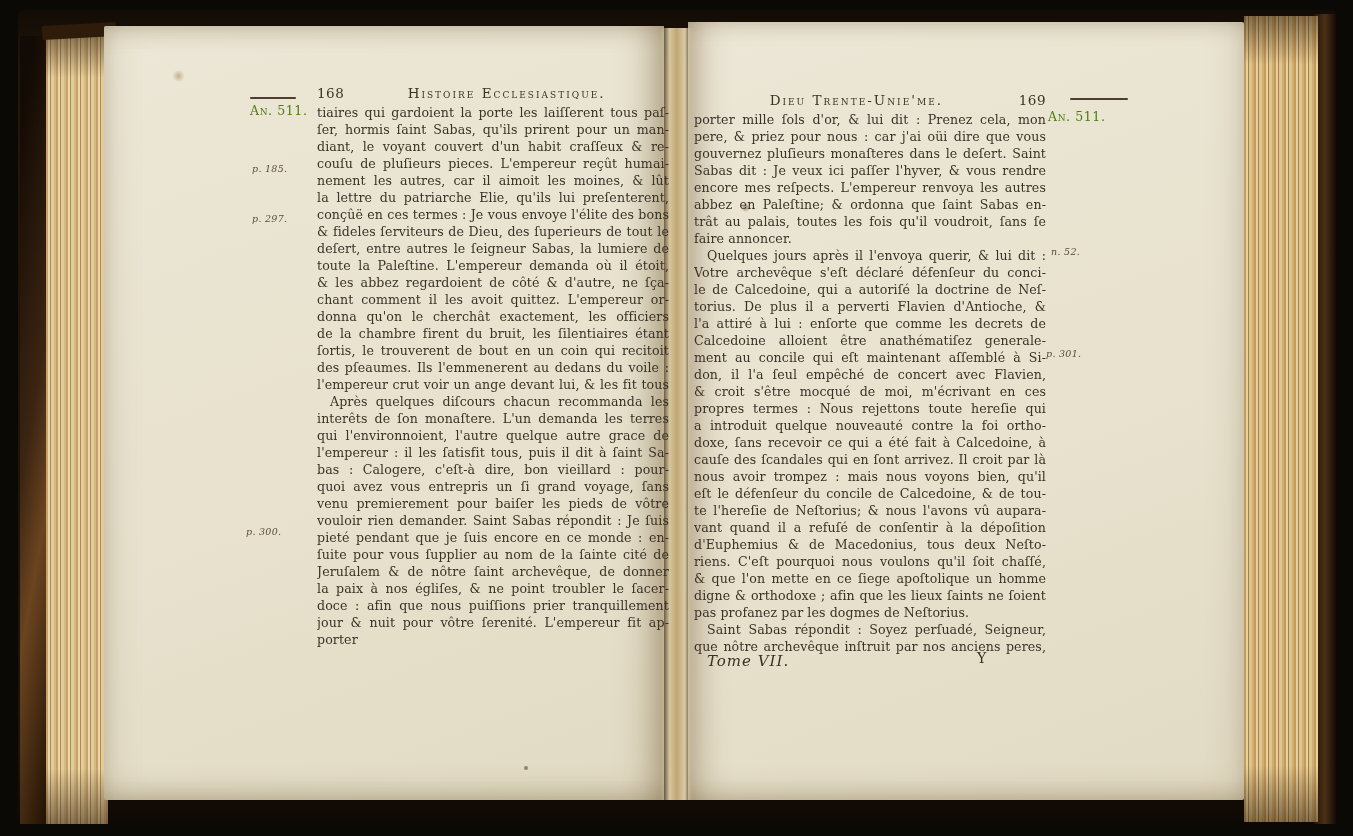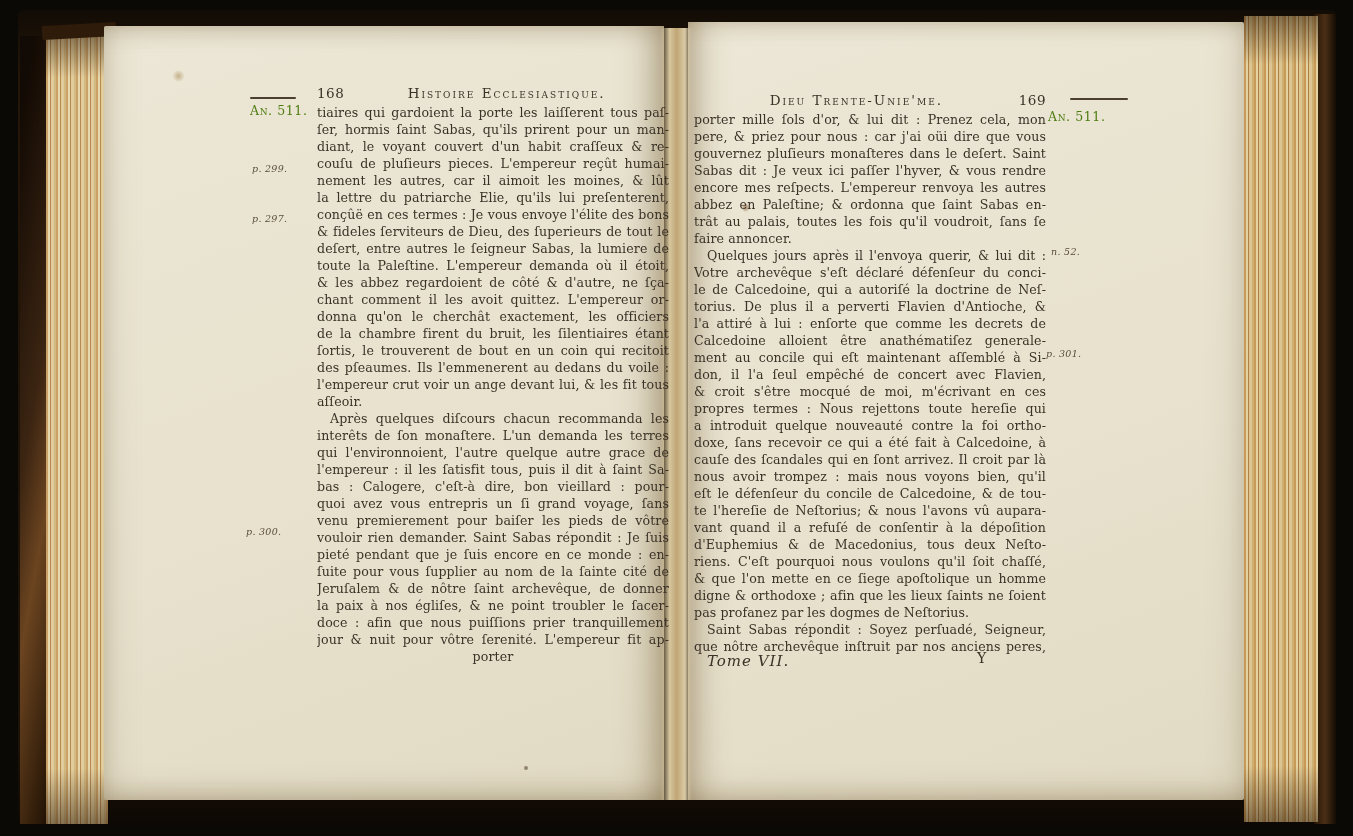--- a/index.html
+++ b/index.html
@@ -54,21 +54,21 @@
   .runhead .ttl{flex:1;text-align:center;}
   #lhead{left:317px;top:85px;}
   #rhead{left:694px;top:92px;}
 
   .textcol{width:352px;font-size:12.6px;letter-spacing:0.1px;color:#3b3227;}
   #ltext{left:317px;top:104px;}
   #rtext{left:694px;top:111px;}
   .tline{height:17px;line-height:17px;text-align:justify;text-align-last:justify;overflow:hidden;}
   .tline.end{text-align-last:left;}
   .tline.ind{text-indent:13px;}
-  .catchword{height:17px;line-height:17px;text-align:center;}
+  .catchword{height:17px;line-height:17px;text-align:left;}
 
   .mrule{height:2px;background:#4a3f30;border-radius:1px;}
   #lrule{left:250px;top:97px;width:46px;}
   #rrule{left:1070px;top:98px;width:58px;}
   .anlabel{font-size:12.5px;font-variant:small-caps;letter-spacing:0.6px;color:#4d7c0f;}
   #lan{left:250px;top:103px;}
   #ran{left:1048px;top:109px;}
   .mnote{font-style:italic;font-size:9.5px;letter-spacing:0.3px;color:#5a4d3a;}
   #note-l0{left:252px;top:163px;}
   #note-l1{left:252px;top:213px;}
@@ -98,21 +98,21 @@
   <div class="abs stain stain1"></div>
   <div class="abs stain stain2"></div>
   <div class="abs stain stain3"></div>
 
   <div class="abs runhead ink" id="lhead">
     <span class="num">168</span>
     <span class="ttl">Histoire Ecclesiastique.</span>
   </div>
   <div class="abs mrule" id="lrule"></div>
   <div class="abs anlabel" id="lan">An. 511.</div>
-  <div class="abs mnote" id="note-l0">p. 299.</div>
+  <div class="abs mnote" id="note-l0">p. 185.</div>
   <div class="abs mnote" id="note-l1">p. 297.</div>
   <div class="abs mnote" id="note-l2">p. 300.</div>
 
   <div class="abs textcol" id="ltext">
     <div>
         <div class="tline">tiaires qui gardoient la porte les laiſſerent tous paſ-</div>
         <div class="tline">ſer, hormis ſaint Sabas, qu'ils prirent pour un man-</div>
         <div class="tline">diant, le voyant couvert d'un habit craſſeux &amp; re-</div>
         <div class="tline">couſu de pluſieurs pieces. L'empereur reçût humai-</div>
         <div class="tline">nement les autres, car il aimoit les moines, &amp; lût</div>
@@ -121,21 +121,20 @@
         <div class="tline">&amp; fideles ſerviteurs de Dieu, des ſuperieurs de tout le</div>
         <div class="tline">deſert, entre autres le ſeigneur Sabas, la lumiere de</div>
         <div class="tline">toute la Paleſtine. L'empereur demanda où il étoit,</div>
         <div class="tline">&amp; les abbez regardoient de côté &amp; d'autre, ne ſça-</div>
         <div class="tline">chant comment il les avoit quittez. L'empereur or-</div>
         <div class="tline">donna qu'on le cherchât exactement, les officiers</div>
         <div class="tline">de la chambre firent du bruit, les ſilentiaires étant</div>
         <div class="tline">ſortis, le trouverent de bout en un coin qui recitoit</div>
         <div class="tline">des pſeaumes. Ils l'emmenerent au dedans du voile :</div>
         <div class="tline">l'empereur crut voir un ange devant lui, &amp; les fit tous</div>
-        <div class="tline end">aſſeoir.</div>
         <div class="tline ind">Après quelques diſcours chacun recommanda les</div>
         <div class="tline">interêts de ſon monaſtere. L'un demanda les terres</div>
         <div class="tline">qui l'environnoient, l'autre quelque autre grace de</div>
         <div class="tline">l'empereur : il les ſatisfit tous, puis il dit à ſaint Sa-</div>
         <div class="tline">bas : Calogere, c'eſt-à dire, bon vieillard : pour-</div>
         <div class="tline">quoi avez vous entrepris un ſi grand voyage, ſans</div>
         <div class="tline">venu premierement pour baiſer les pieds de vôtre</div>
         <div class="tline">vouloir rien demander. Saint Sabas répondit : Je ſuis</div>
         <div class="tline">pieté pendant que je ſuis encore en ce monde : en-</div>
         <div class="tline">ſuite pour vous ſupplier au nom de la ſainte cité de</div>

